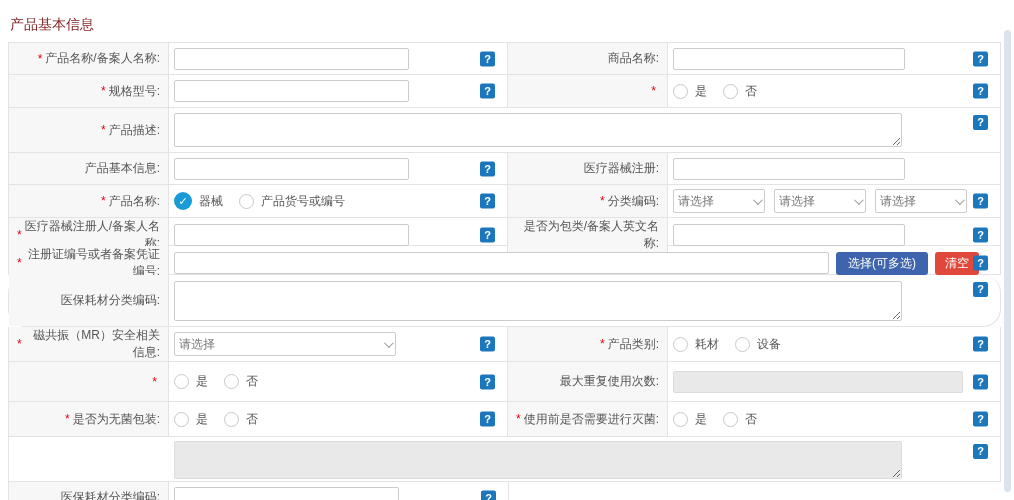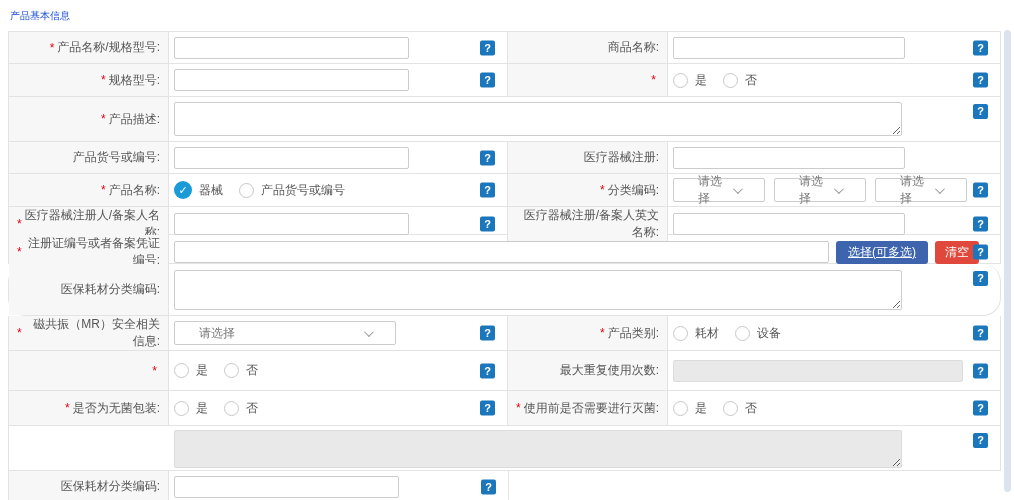--- a/index.html
+++ b/index.html
@@ -1,18 +1,18 @@
 <!DOCTYPE html>
 <html style="--border: #e3e3e3; --label-bg: #f7f7f7; --help-bg: #1b76bb; --btn-blue: #3d64ad; --btn-red: #e0483b; --radio-on: #1a9bd7;"><head>
 <meta charset="utf-8">
 <style>
   * { margin:0; padding:0; box-sizing:border-box; }
   html,body { width:1014px; height:500px; background:#fff; overflow:hidden;
     font-family:"Liberation Sans","DejaVu Sans",sans-serif; }
-  .page-title { margin:9px 0 8px 10px; font-size:10px; color:#1d4ed8; }
+  .page-title { margin:16px 0 8px 10px; font-size:14px; color:#7f1d1d; }
   .form-table { margin-left:8px; width:993px; }
   .row { display:grid; grid-template-columns:160px 339px 160px 1fr;
     border:1px solid var(--border); border-top:none; }
   .row:first-child { border-top:1px solid var(--border); }
   .row + .row { }
   .row.half { width:501px; grid-template-columns:160px 1fr; }
   .cell { display:flex; align-items:center; position:relative; min-width:0; }
   .cell.label { background:var(--label-bg); justify-content:flex-end;
     padding:0 8px; border-right:1px solid var(--border);
     font-size:12px; color:#555; text-align:right; }
@@ -34,40 +34,40 @@
   .row.ta-row .help { top:7px; transform:none; }
   .ropt { display:inline-flex; align-items:center; margin-right:16px; }
   .rc { width:15px; height:15px; border:1px solid #c8c8c8; border-radius:50%;
     background:#fff; display:inline-block; cursor:pointer; flex:none; }
   .rc.checked { width:18px; height:18px; border:none; background:var(--radio-on);
     display:inline-flex; align-items:center; justify-content:center; }
   .rc.checked::after { content:"✓"; color:#fff; font-size:11px; font-weight:bold; }
   .ropt .rlabel { margin-left:7px; color:#555; }
   .select { display:inline-flex; align-items:center; justify-content:space-between;
     height:24px; border:1px solid #ccc; border-radius:2px; background:#fff;
-    padding:0 24px; margin-right:9px; color:#777; cursor:pointer; flex:none; }
+    padding:0 4px; margin-right:9px; color:#777; cursor:pointer; flex:none; }
   .chev { width:7px; height:7px; border-right:1px solid #999; border-bottom:1px solid #999;
     transform:rotate(45deg) translateY(-2px); margin-left:8px; flex:none; }
   .btn { border:none; border-radius:3px; color:#fff; font-size:12px; height:23px;
     padding:0 12px; margin-left:7px; cursor:pointer; flex:none;
     font-family:"Liberation Sans","DejaVu Sans",sans-serif; }
-  .btn.blue { background:var(--btn-blue);text-decoration:underline; }
+  .btn.blue { background:var(--btn-blue); }
   .btn.red { background:var(--btn-red); padding:0 10px; }
   .scrollbar { position:absolute; right:3px; top:30px; width:7px; height:462px;
     background:#dbe4ee; border-radius:4px; }
 </style>
 </head>
 <body>
 
 <div class="page-title">产品基本信息</div>
 <div class="form-table" id="form-table">
     <div class="row" style="height: 33px;">
       <div class="cell label">
         <span class="req">*</span>
-        <span>产品名称/规格型号:</span>
+        <span>产品名称/备案人名称:</span>
       </div>
       <div class="cell field">
         <input class="inp" style="width: 235px;">
         <span class="help">?</span>
       </div>
       <div class="cell label">
         <span>商品名称:</span>
       </div>
       <div class="cell field">
         <input class="inp" style="width: 232px;">
@@ -103,21 +103,21 @@
         <span class="req">*</span>
         <span>产品描述:</span>
       </div>
       <div class="cell field span3">
         <textarea class="ta" style="width: 728px; height: 34px;"></textarea>
         <span class="help">?</span>
       </div>
     </div>
     <div class="row" style="height: 32px;">
       <div class="cell label">
-        <span>产品货号或编号:</span>
+        <span>产品基本信息:</span>
       </div>
       <div class="cell field">
         <input class="inp" style="width: 235px;">
         <span class="help">?</span>
       </div>
       <div class="cell label">
         <span>医疗器械注册:</span>
       </div>
       <div class="cell field">
         <input class="inp" style="width: 232px;">
@@ -162,21 +162,21 @@
     <div class="row" style="height: 28px;">
       <div class="cell label">
         <span class="req">*</span>
         <span>医疗器械注册人/备案人名称:</span>
       </div>
       <div class="cell field">
         <input class="inp" style="width: 235px;">
         <span class="help">?</span>
       </div>
       <div class="cell label">
-        <span>医疗器械注册/备案人英文名称:</span>
+        <span>是否为包类/备案人英文名称:</span>
       </div>
       <div class="cell field">
         <input class="inp" style="width: 232px;">
         <span class="help">?</span>
       </div>
     </div>
     <div class="row" style="height: 29px;">
       <div class="cell label">
         <span class="req">*</span>
         <span>注册证编号或者备案凭证编号:</span>

